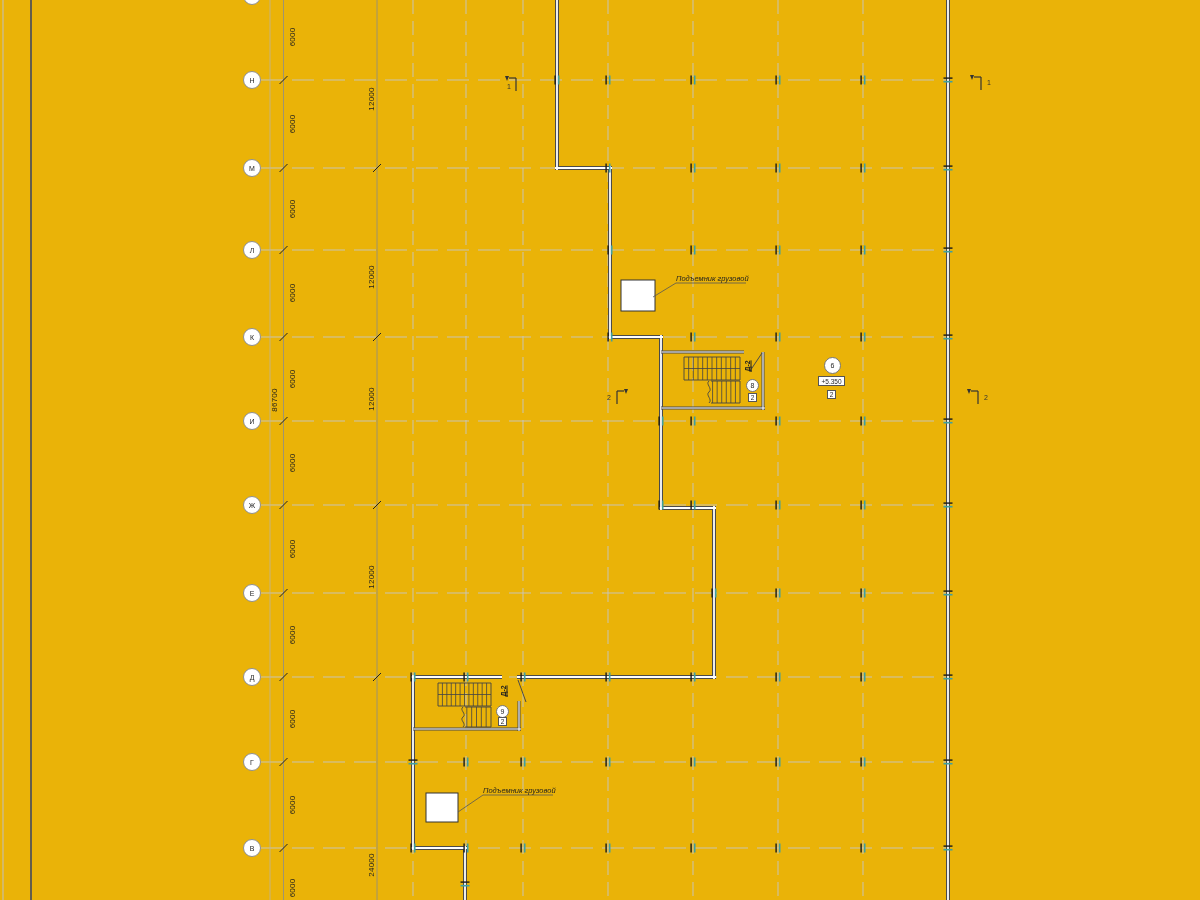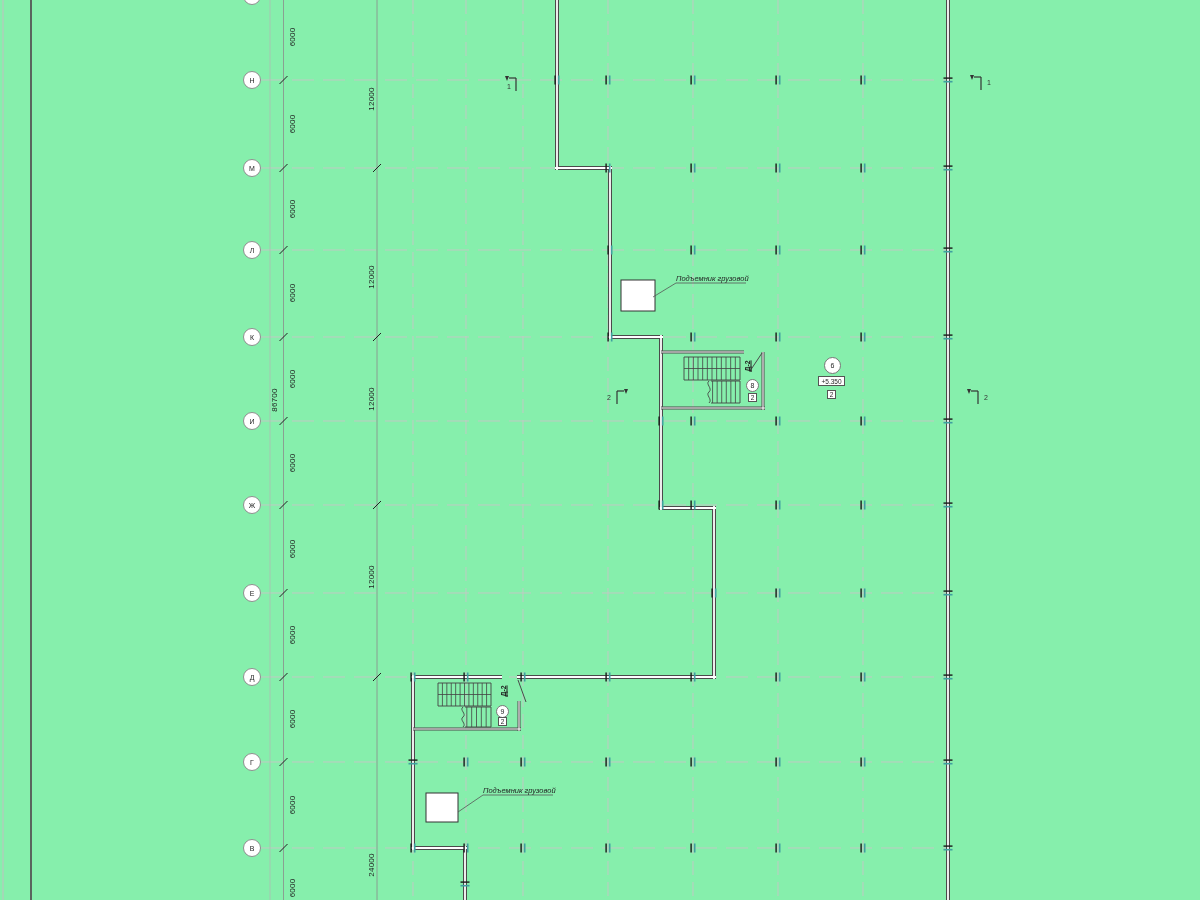--- a/index.html
+++ b/index.html
@@ -1,16 +1,16 @@
 <!DOCTYPE html>
 <html><head>
 <meta charset="utf-8">
 <style>
   html,body{margin:0;padding:0;background:#fff;}
-  #sheet{position:relative;width:1200px;height:900px;background:#86efac;overflow:hidden;
+  #sheet{position:relative;width:1200px;height:900px;background:#eab308;overflow:hidden;
          font-family:"Liberation Sans", sans-serif;color:#1f1f1f;}
   #geo{position:absolute;left:0;top:0;}
   .lbl{position:absolute;white-space:nowrap;color:#1f1f1f;}
   .rot{transform:translate(-50%,-50%) rotate(-90deg);}
   .dim-txt{font-size:8px;letter-spacing:0.2px;}
   .axis-circle{position:absolute;width:18px;height:18px;border:1px solid #8f8f8f;border-radius:50%;
                background:#fff;display:flex;align-items:center;justify-content:center;
                font-size:7px;box-sizing:border-box;}
   .node-circle{position:absolute;border:1px solid #777;border-radius:50%;background:#fff;
                display:flex;align-items:center;justify-content:center;font-size:7px;box-sizing:border-box;}

